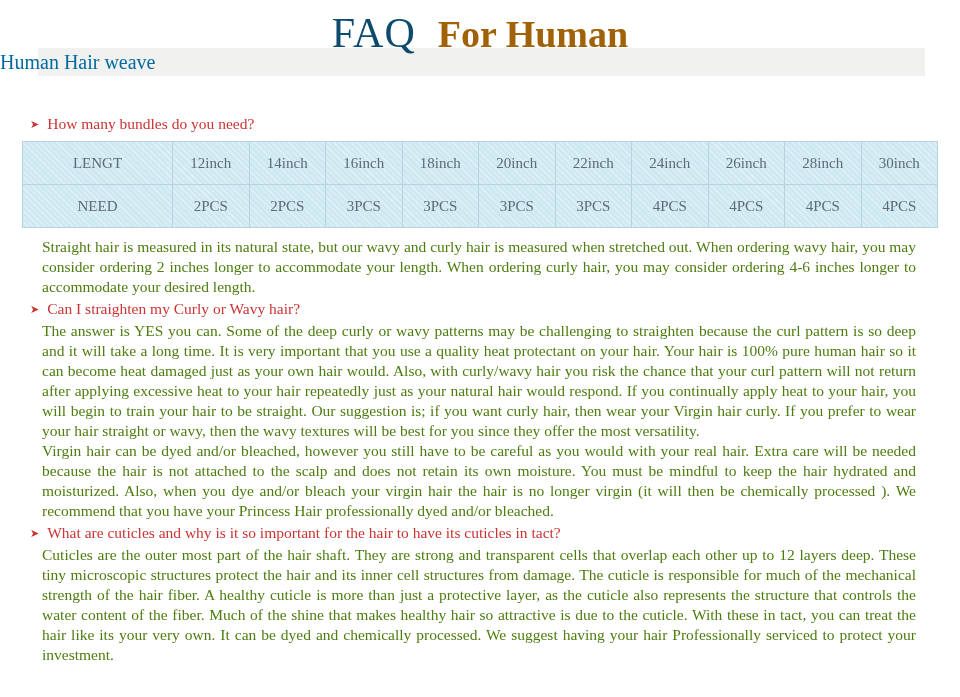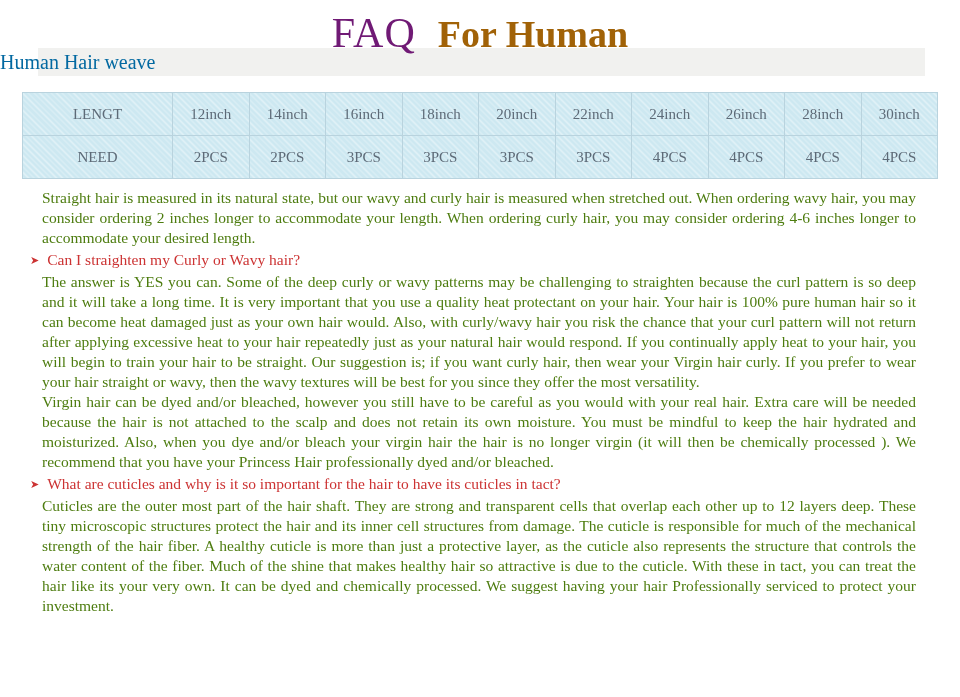--- a/index.html
+++ b/index.html
@@ -16,21 +16,21 @@
   .band{
     position:absolute;top:48px;left:38px;width:887px;height:28px;
     background:#f1f1ef;z-index:1;
   }
   .title{
     position:absolute;top:12px;left:0;width:100%;
     text-align:center;z-index:2;line-height:1;
     white-space:nowrap;
   }
   .title .accent{
-    color:#701a75;font-size:42px;font-weight:400;
+    color:#0c4a6e;font-size:42px;font-weight:400;
     letter-spacing:1px;
   }
   .title .rest{
     color:#a16207;font-size:38px;font-weight:700;margin-left:18px;
   }
   .subtitle{
     position:absolute;top:51px;left:0;width:100%;
     text-align:left;z-index:2;
     font-size:20px;color:#0369a1;
   }
@@ -87,20 +87,23 @@
 
   <div class="header">
     <div class="band"></div>
     <div class="title">
       <span class="accent">FAQ</span>
       <span class="rest">For Human</span>
     </div>
     <div class="subtitle">Human Hair weave</div>
   </div>
 
+  <div class="question q-first">
+    <span class="arrow">➤</span><span>How many bundles do you need?</span>
+  </div>
 
   <table class="bundles">
     <tbody>
       <tr>
         <td class="first">LENGT</td>
         <td>12inch</td>
         <td>14inch</td>
         <td>16inch</td>
         <td>18inch</td>
         <td>20inch</td>

